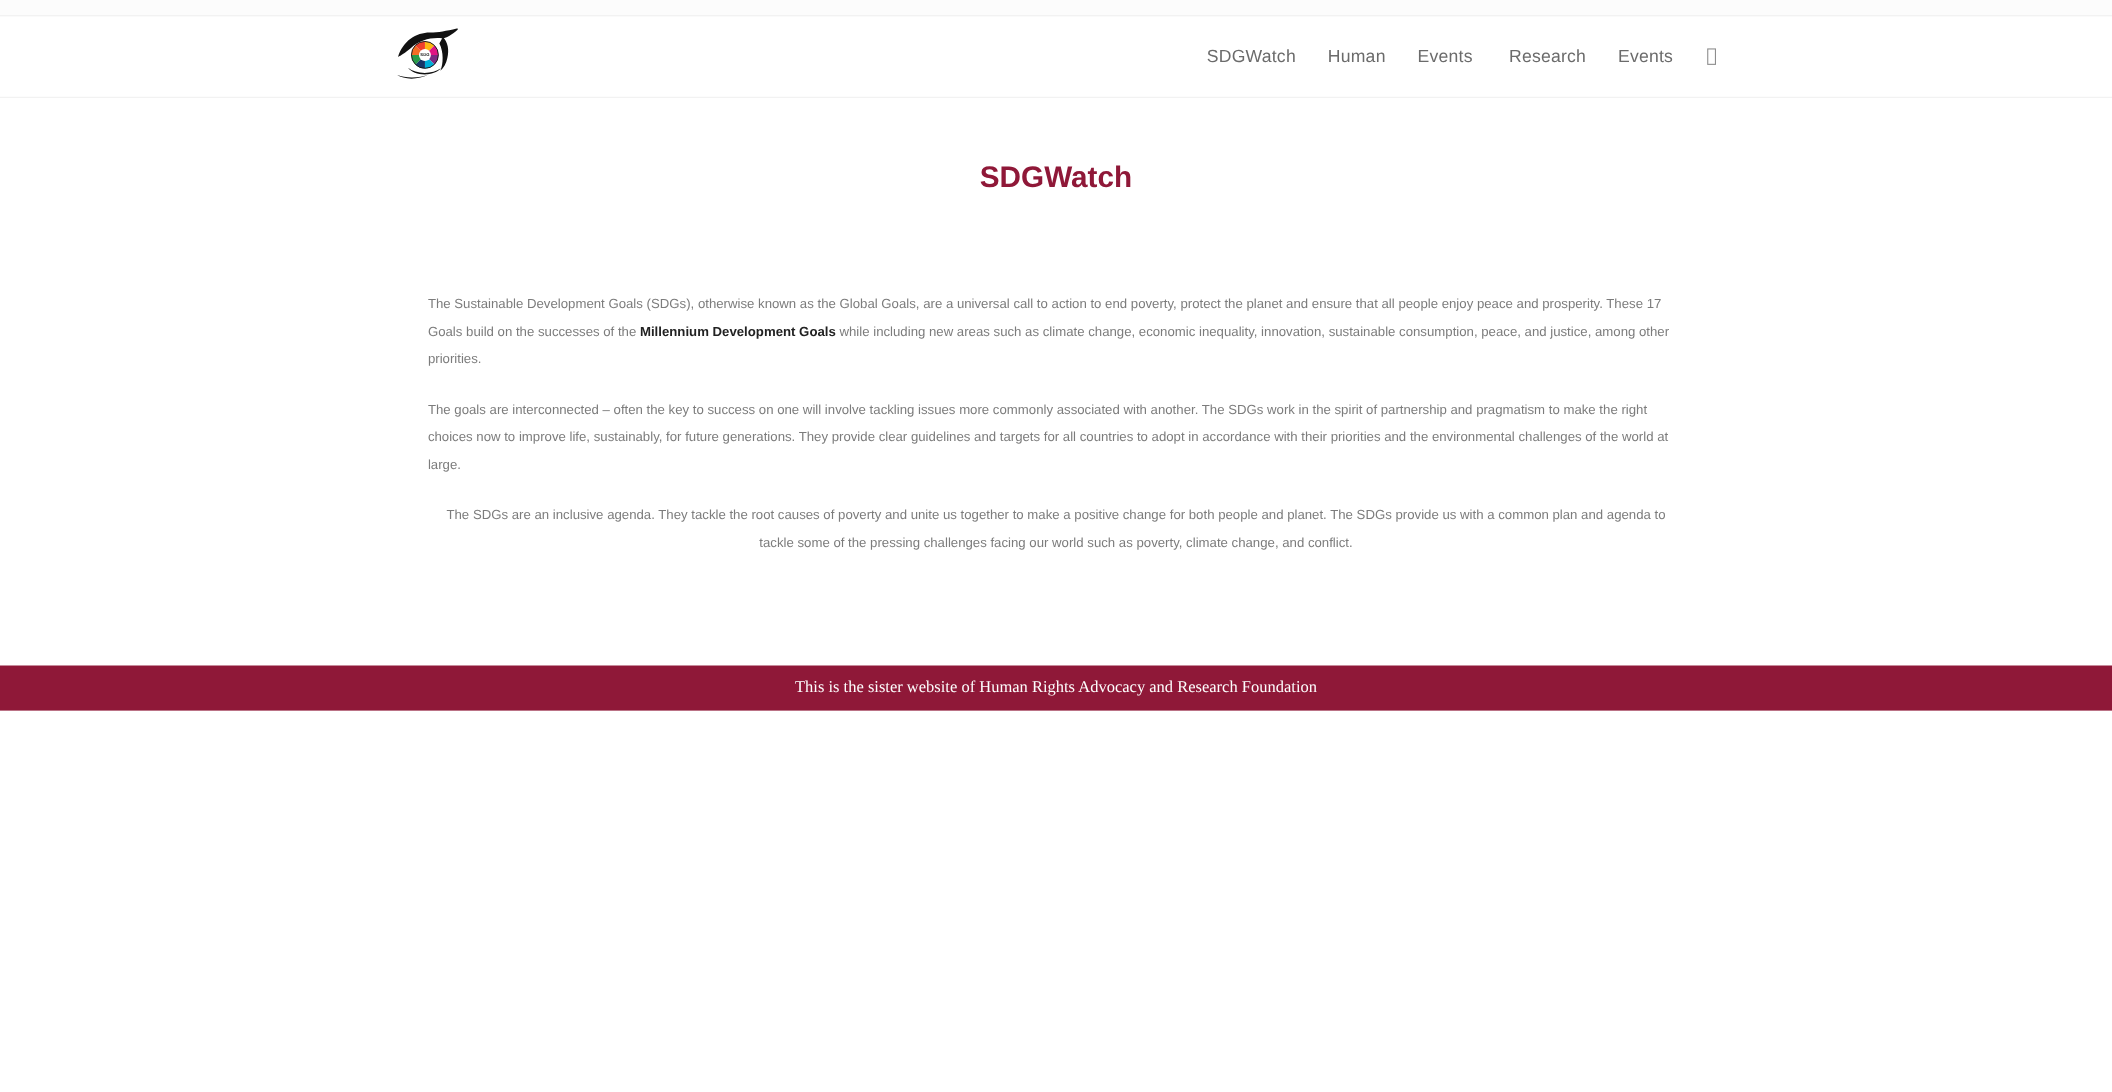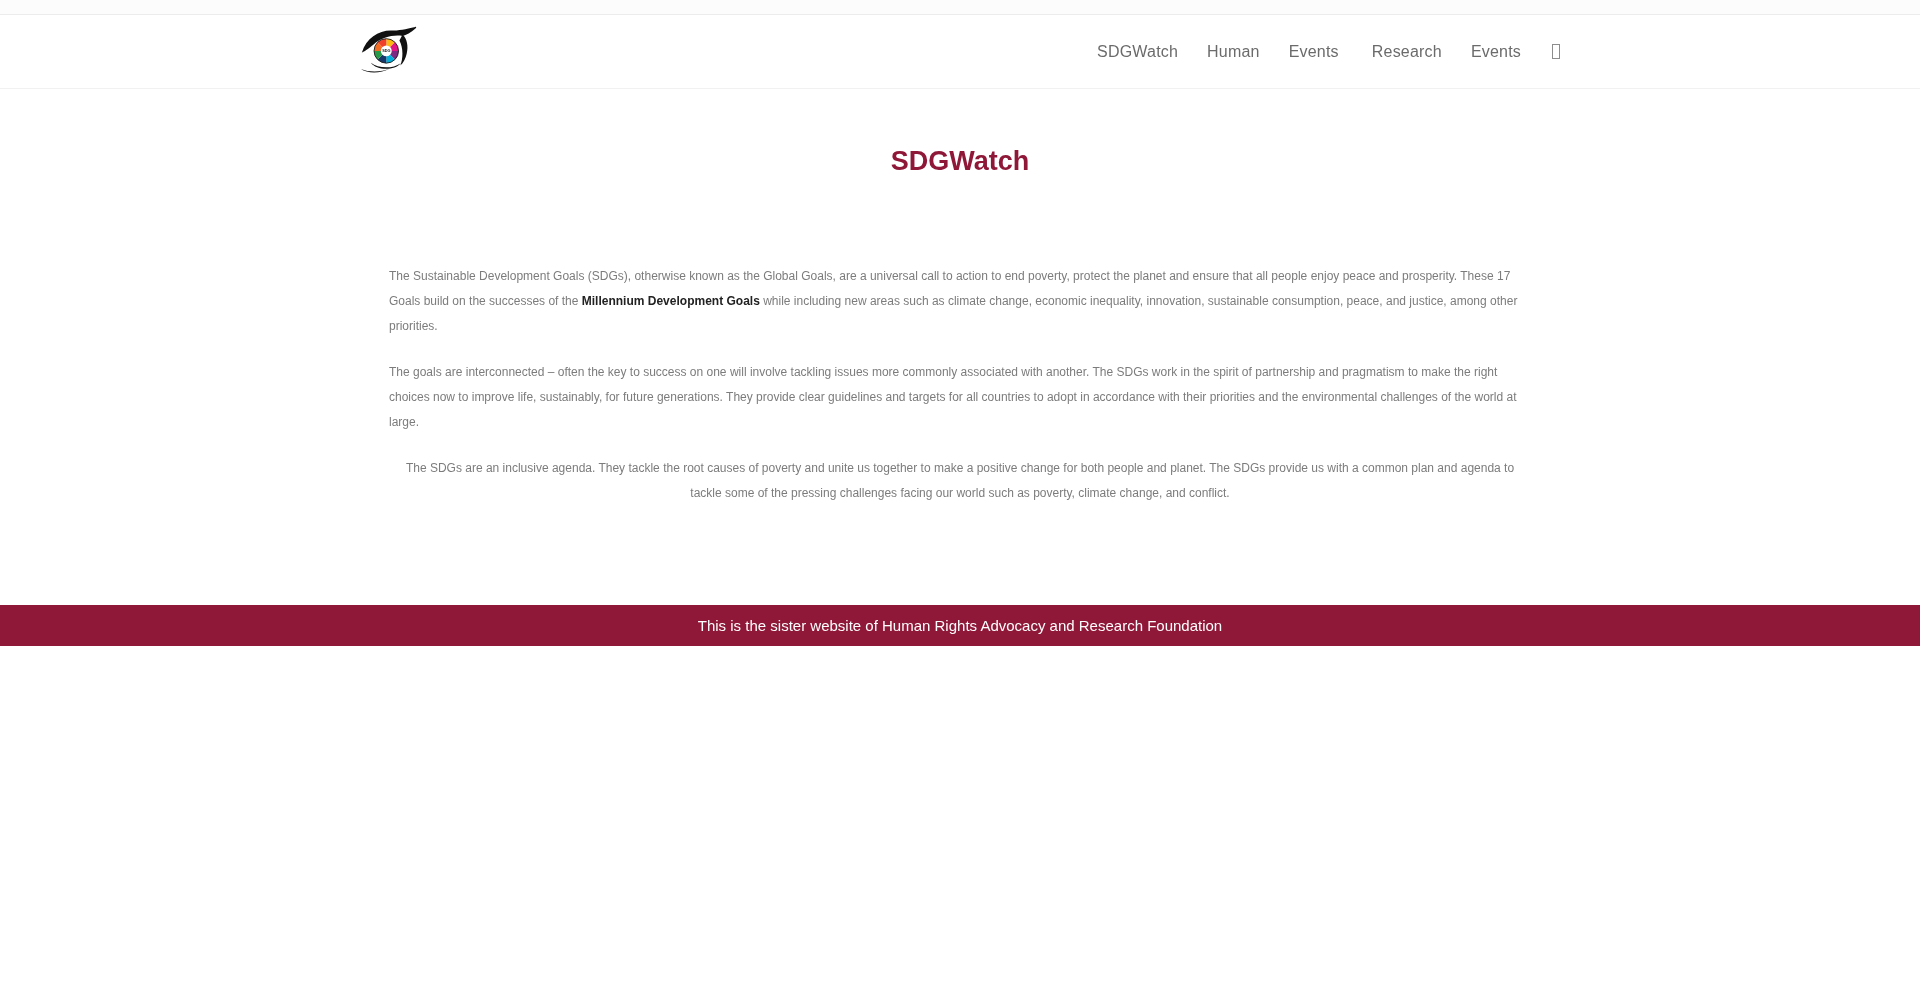--- a/index.html
+++ b/index.html
@@ -26,21 +26,21 @@
   .content { width: 1142px; margin: 0 auto; }
   h1.page-title { margin: 57px 0 0 0; text-align: center; color: #8f1838; font-size: 27px; line-height: 30px; font-weight: bold; }
   .intro { margin-top: 88px; }
   .intro p { margin: 0 0 21px 0; color: #7c7c7c; font-size: 12px; line-height: 25px; font-weight: normal; }
   .intro p:last-child { margin-bottom: 0; text-align: center; }
   .mdg-link { color: #222222; font-weight: 600; text-decoration: none; cursor: pointer; }
 
   
   .footer { margin-top: 99px; }
   .footer-bar { width: 100%; height: 41px; background: #8f1838; display: flex; align-items: center; justify-content: center; }
-  .footer-bar span { color: #fdfdfd; font-size: 15px; }
+  .footer-bar span { color: #fdfdfd; font-size: 15px; font-family: Liberation Serif, serif; }
 </style>
 </head>
 <body>
 
 <div class="page">
 
   <div class="topbar"></div>
 
   <header class="header">
     <div class="header-inner">

